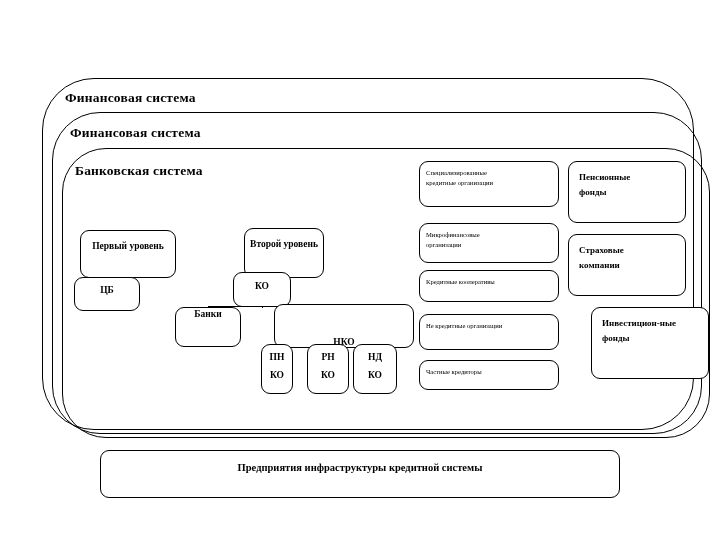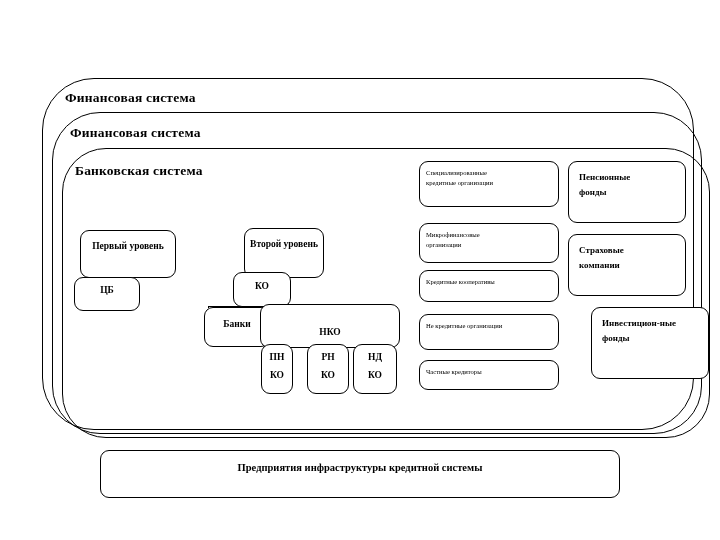--- a/index.html
+++ b/index.html
@@ -74,22 +74,22 @@
     font-weight: bold;
     font-size: 9px;
     line-height: 12px;
   }
 
   
   #n-first   { left: 80px;  top: 230px; width: 96px;  height: 48px;  padding-top: 9px; }
   #n-second  { left: 244px; top: 228px; width: 80px;  height: 50px;  padding-top: 9px; }
   #n-cb      { left: 74px;  top: 277px; width: 66px;  height: 34px;  padding-top: 6px; }
   #n-ko      { left: 233px; top: 272px; width: 58px;  height: 35px;  padding-top: 7px; }
-  #n-banks   { left: 175px; top: 307px; width: 66px;  height: 40px;  padding-top: 10px; margin-left: 29px; }
-  #n-nko     { left: 260px; top: 304px; width: 140px; height: 44px;  padding-top: 21px; }
+  #n-banks   { left: 175px; top: 307px; width: 66px;  height: 40px;  padding-top: 0; }
+  #n-nko     { left: 274px; top: 304px; width: 140px; height: 44px;  padding-top: 31px; }
   #n-pnko    { left: 261px; top: 344px; width: 32px;  height: 50px;  padding-top: 6px; }
   #n-rnko    { left: 307px; top: 344px; width: 42px;  height: 50px;  padding-top: 6px; }
   #n-ndko    { left: 353px; top: 344px; width: 44px;  height: 50px;  padding-top: 6px; }
 
   
   #n-spec    { left: 419px; top: 161px; width: 140px; height: 46px; }
   #n-micro   { left: 419px; top: 223px; width: 140px; height: 40px; }
   #n-coop    { left: 419px; top: 270px; width: 140px; height: 32px; }
   #n-noncred { left: 419px; top: 314px; width: 140px; height: 36px; }
   #n-private { left: 419px; top: 360px; width: 140px; height: 30px; }

